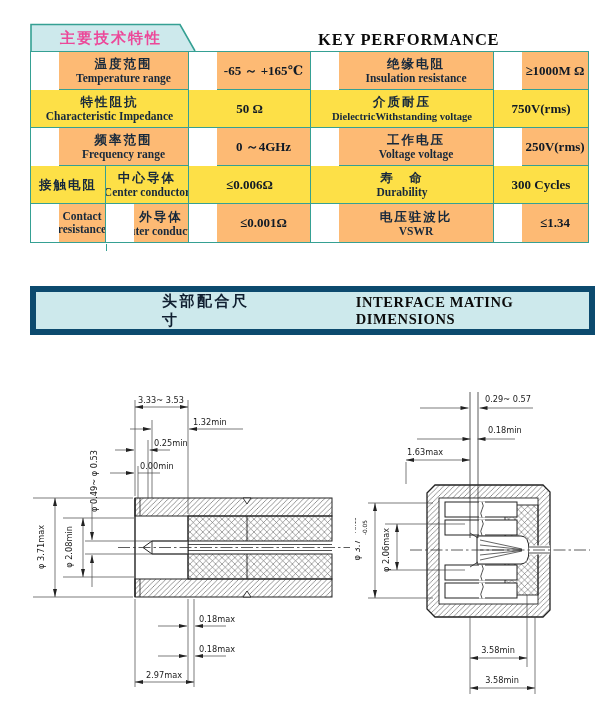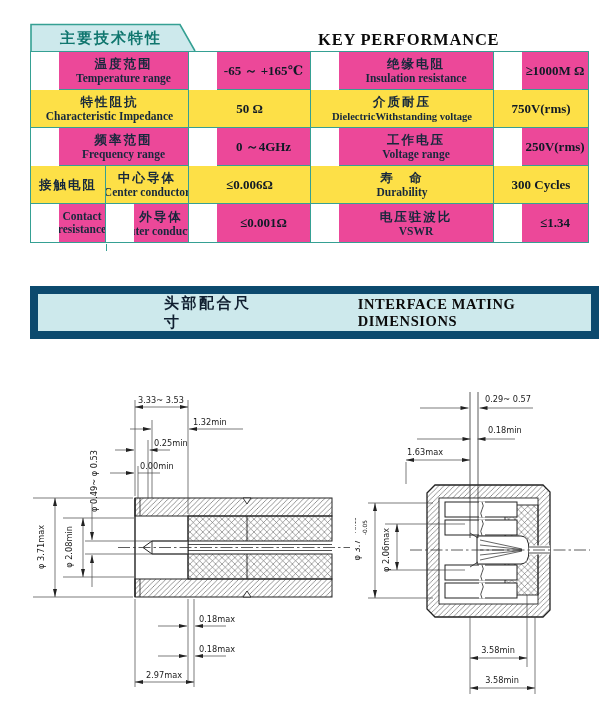--- a/index.html
+++ b/index.html
@@ -1,42 +1,42 @@
 <!DOCTYPE html>
 <html><head>
 <meta charset="utf-8">
 <style>
   html,body{margin:0;padding:0;background:#fff;}
   .page{position:relative;width:610px;height:712px;background:#ffffff;overflow:hidden;
         font-family:"DejaVu Sans","Liberation Sans",sans-serif;color:#16283c;}
   .abs{position:absolute;}
   
   .tab-text{left:30px;top:26px;width:162px;height:24px;line-height:24px;text-align:center;
-            font-weight:bold;font-size:15px;letter-spacing:2px;color:#0f766e;}
+            font-weight:bold;font-size:15px;letter-spacing:2px;color:#ec4899;}
   .key-perf{left:318px;top:30px;width:210px;text-align:left;font-family:"Liberation Serif","DejaVu Serif",serif;
             font-weight:bold;font-size:16.5px;letter-spacing:0.8px;color:#0b0b0b;}
   
   .spec-table{position:absolute;left:30px;top:51px;display:grid;
               grid-template-columns:75px 83px 122px 183px 94px;grid-auto-rows:38px;
               border:1.6px solid #35a093;}
   .cell{display:flex;flex-direction:column;justify-content:center;align-items:center;
         border-right:1.2px solid #35a093;border-bottom:1.2px solid #35a093;overflow:hidden;}
   .lc{border-right:none;} .lr{border-bottom:none;}
   .span2{grid-column:span 2;}
-  .rb{background:#ec4899;margin-left:28px;} .rm{background:#fde047;}
+  .rb{background:#fdba74;margin-left:28px;} .rm{background:#fde047;}
   .cn{font-weight:bold;font-size:12.5px;letter-spacing:2px;line-height:16px;white-space:nowrap;}
   .en{font-family:"Liberation Serif","DejaVu Serif",serif;font-weight:bold;font-size:11.5px;
       line-height:13px;white-space:nowrap;letter-spacing:0;}
   .en.sm{font-size:10.6px;}
   .val{font-family:"Liberation Serif","DejaVu Serif",serif;font-weight:bold;font-size:13px;color:#101a26;}
   .eng .cn{font-family:Liberation Serif, serif;font-size:11.5px;letter-spacing:0;line-height:13px;}
   .tick{left:106px;top:244px;width:1.4px;height:7px;background:#35a093;}
   
   .section-bar{left:30px;top:286px;width:553px;height:37px;background:#cde9ec;
-               border:8px solid #0c4a6e;display:flex;align-items:center;}
+               border:6px solid #0c4a6e;display:flex;align-items:center;}
   .sec-cn{margin-left:126px;font-weight:bold;font-size:15px;letter-spacing:2.5px;color:#101f30;}
   .sec-en{margin-left:100px;font-family:"Liberation Serif","DejaVu Serif",serif;font-weight:bold;
           font-size:14.5px;letter-spacing:0.6px;color:#0b0b0b;}
   
   svg text{font-family:"DejaVu Sans","Liberation Sans",sans-serif;font-size:8.2px;fill:#1a1a1a;}
   svg text.tol{font-size:5.8px;}
 </style>
 </head>
 <body>
 
@@ -82,21 +82,21 @@
 
     <div class="cell rb span2">
       <span class="cn">频率范围</span>
       <span class="en">Frequency range</span>
     </div>
     <div class="cell rb">
       <span class="val">0 ～4GHz</span>
     </div>
     <div class="cell rb">
       <span class="cn">工作电压</span>
-      <span class="en">Voltage range</span>
+      <span class="en">Voltage voltage</span>
     </div>
     <div class="cell rb lc">
       <span class="val">250V(rms)</span>
     </div>
 
     <div class="cell rm">
       <span class="cn">接触电阻</span>
     </div>
     <div class="cell rm">
       <span class="cn">中心导体</span>

